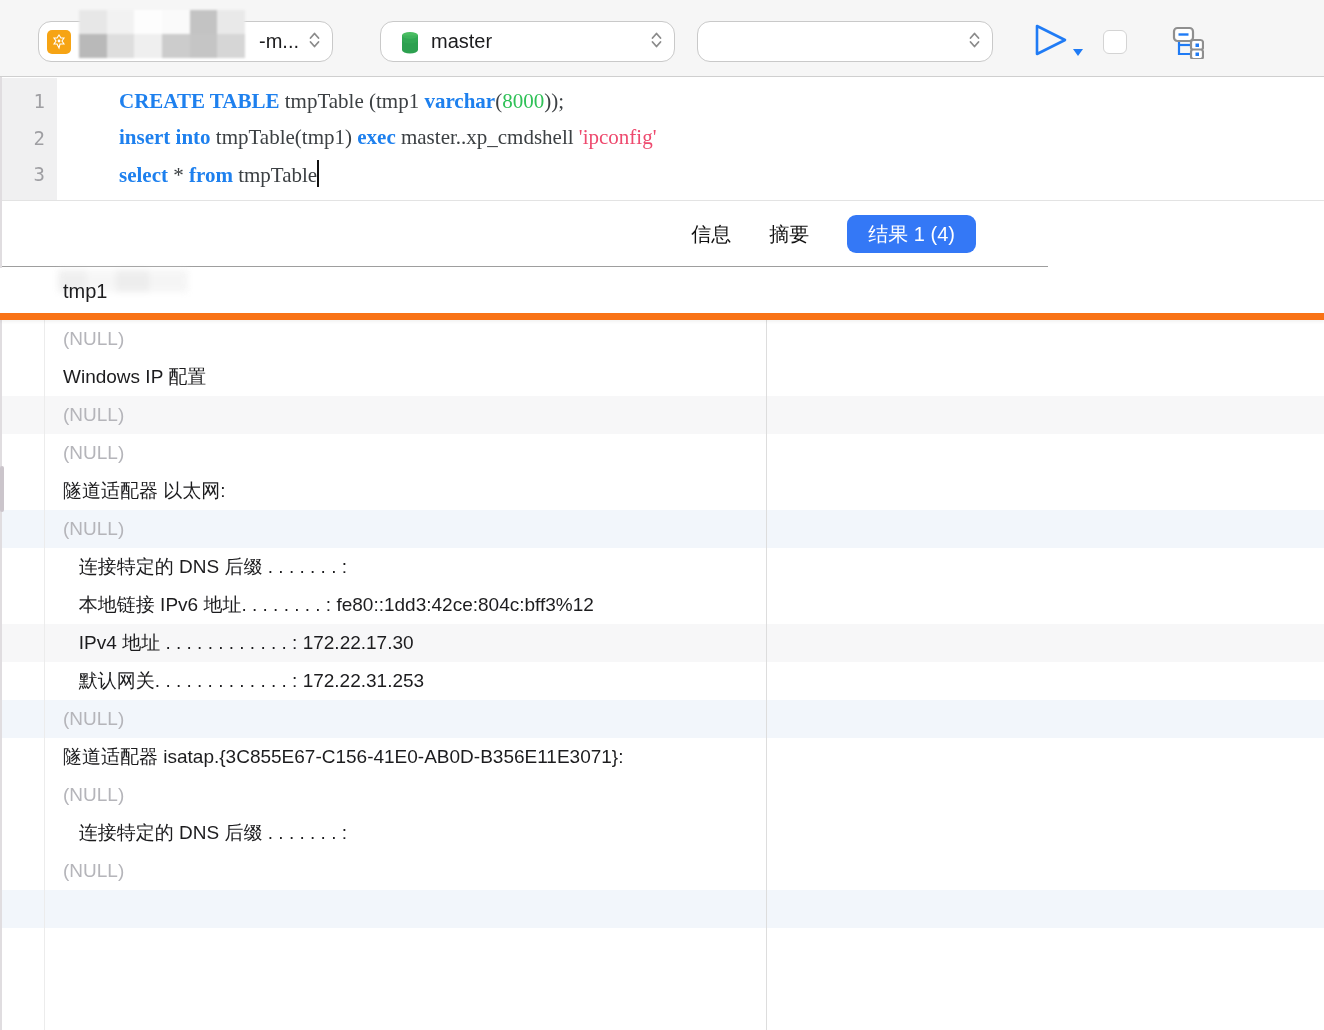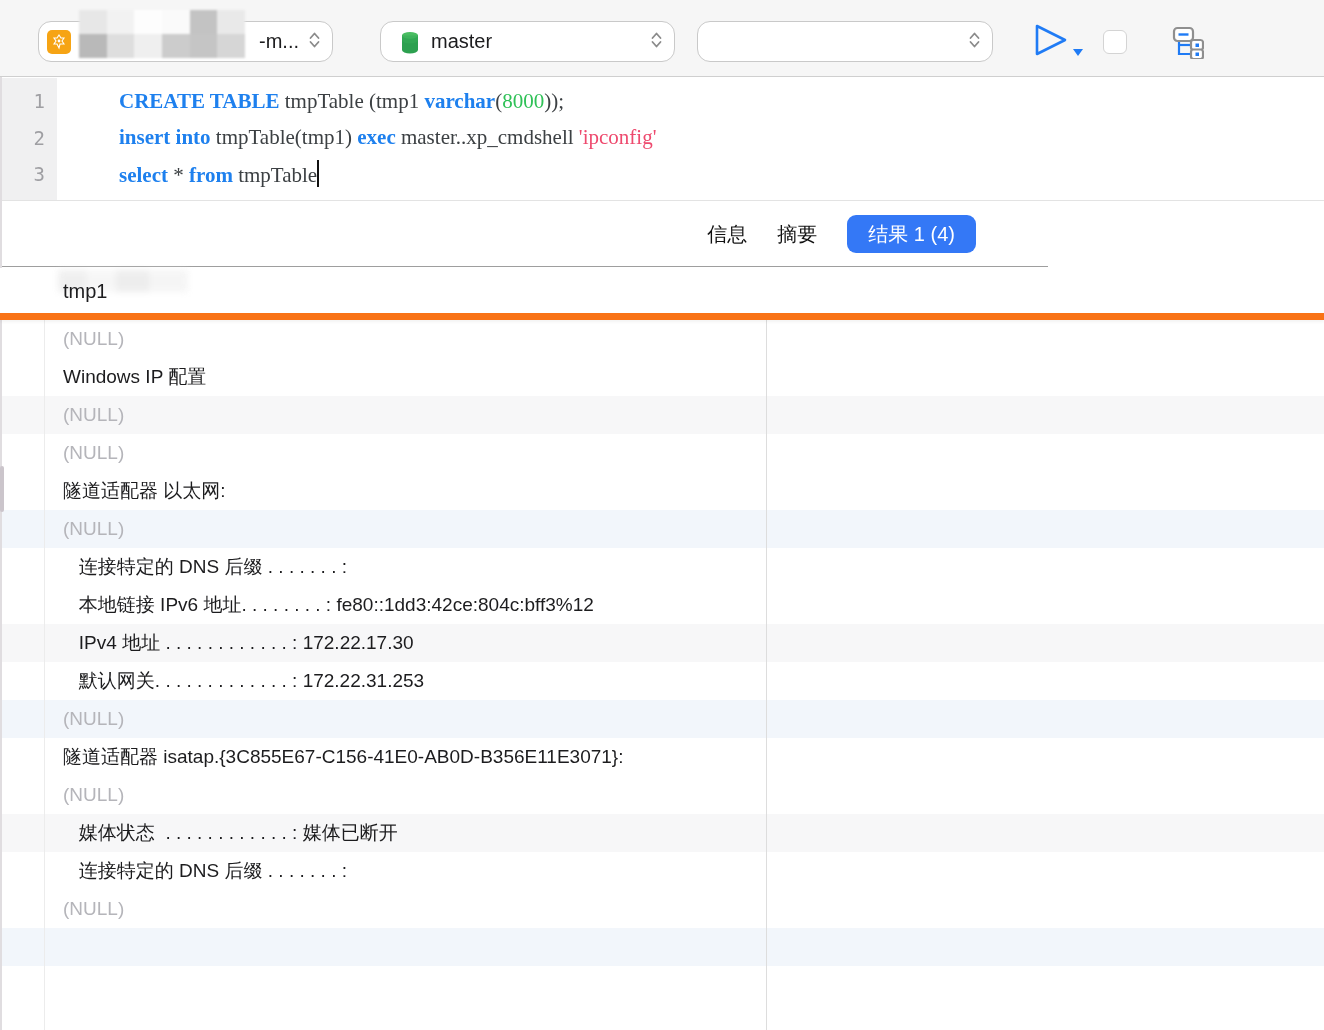--- a/index.html
+++ b/index.html
@@ -31,21 +31,21 @@
   .ed-lines { position:absolute; left:0; top:5px; width:1324px; }
   .ed-line { display:flex; height:36.5px; align-items:center; font-family:"DejaVu Sans Mono", monospace; font-size:21px; color:#3c4043; }
   .ed-num { width:57px; padding-right:12px; text-align:right; font-size:19px; color:#9f9fa3; flex:none; }
   .ed-code { padding-left:62px; white-space:pre;font-family:Liberation Serif, serif; }
   .tok-kw  { color:var(--kw); font-weight:bold; }
   .tok-str { color:var(--str); }
   .tok-num { color:var(--num); }
   .caret { display:inline-block; width:2px; height:27px; background:#111; vertical-align:-5px; }
 
   
-  .tabbar { position:absolute; left:0; top:202px; width:1048px; height:65px; background:#fff; border-bottom:1px solid #9e9e9e; display:flex; align-items:center; justify-content:flex-end; gap:30px; padding-right:72px; }
+  .tabbar { position:absolute; left:0; top:202px; width:1048px; height:65px; background:#fff; border-bottom:1px solid #9e9e9e; display:flex; align-items:center; justify-content:flex-end; gap:38px; padding-right:72px; }
   .tab { font-size:20px; color:#111; font-weight:500; cursor:default; }
   .tab-active { background:var(--accent); color:#fff; border-radius:9px; height:38px; display:flex; align-items:center; padding:0 21px; }
 
   
   .grid { position:absolute; left:0; top:268px; width:1324px; height:762px; background:#fff; }
   .grid-header { position:relative; height:52px; background:#fff; border-bottom:7px solid #f97316; box-shadow:0 2px 3px rgba(0,0,0,0.05); z-index:2; }
   .col-label { position:absolute; left:63px; top:50%; transform:translateY(-50%); font-size:20px; color:#1d1d1f; }
   .hdr-blur { position:absolute; left:58px; top:2px; width:130px; height:22px; background:linear-gradient(90deg,#ececec 0 22%,#f5f5f5 22% 45%,#e9e9e9 45% 70%,#f3f3f3 70%); filter:blur(3px); opacity:.8; }
   .grid-rows { position:relative; }
   .grid-row { height:38px; display:flex; align-items:center; padding-left:63px; font-size:19px; color:#1c1c1e; white-space:pre;text-align:right; }
@@ -183,21 +183,20 @@
         <div class="grid-row row-null"><span>(NULL)</span></div>
         <div class="grid-row"><span>隧道适配器 以太网:</span></div>
         <div class="grid-row shade-blue row-null"><span>(NULL)</span></div>
         <div class="grid-row"><span>   连接特定的 DNS 后缀 . . . . . . . :</span></div>
         <div class="grid-row"><span>   本地链接 IPv6 地址. . . . . . . . : fe80::1dd3:42ce:804c:bff3%12</span></div>
         <div class="grid-row shade-gray"><span>   IPv4 地址 . . . . . . . . . . . . : 172.22.17.30</span></div>
         <div class="grid-row"><span>   默认网关. . . . . . . . . . . . . : 172.22.31.253</span></div>
         <div class="grid-row shade-blue row-null"><span>(NULL)</span></div>
         <div class="grid-row"><span>隧道适配器 isatap.{3C855E67-C156-41E0-AB0D-B356E11E3071}:</span></div>
         <div class="grid-row row-null"><span>(NULL)</span></div>
-        <div class="grid-row shade-gray"><span>   媒体状态  . . . . . . . . . . . . : 媒体已断开</span></div>
         <div class="grid-row"><span>   连接特定的 DNS 后缀 . . . . . . . :</span></div>
         <div class="grid-row row-null"><span>(NULL)</span></div>
         <div class="grid-row shade-blue"><span></span></div>
       </div>
     <div class="v-div-gutter"></div>
     <div class="v-div-col"></div>
   </div>
 
   <div class="left-rail"></div>
   <div class="rail-thumb"></div>

